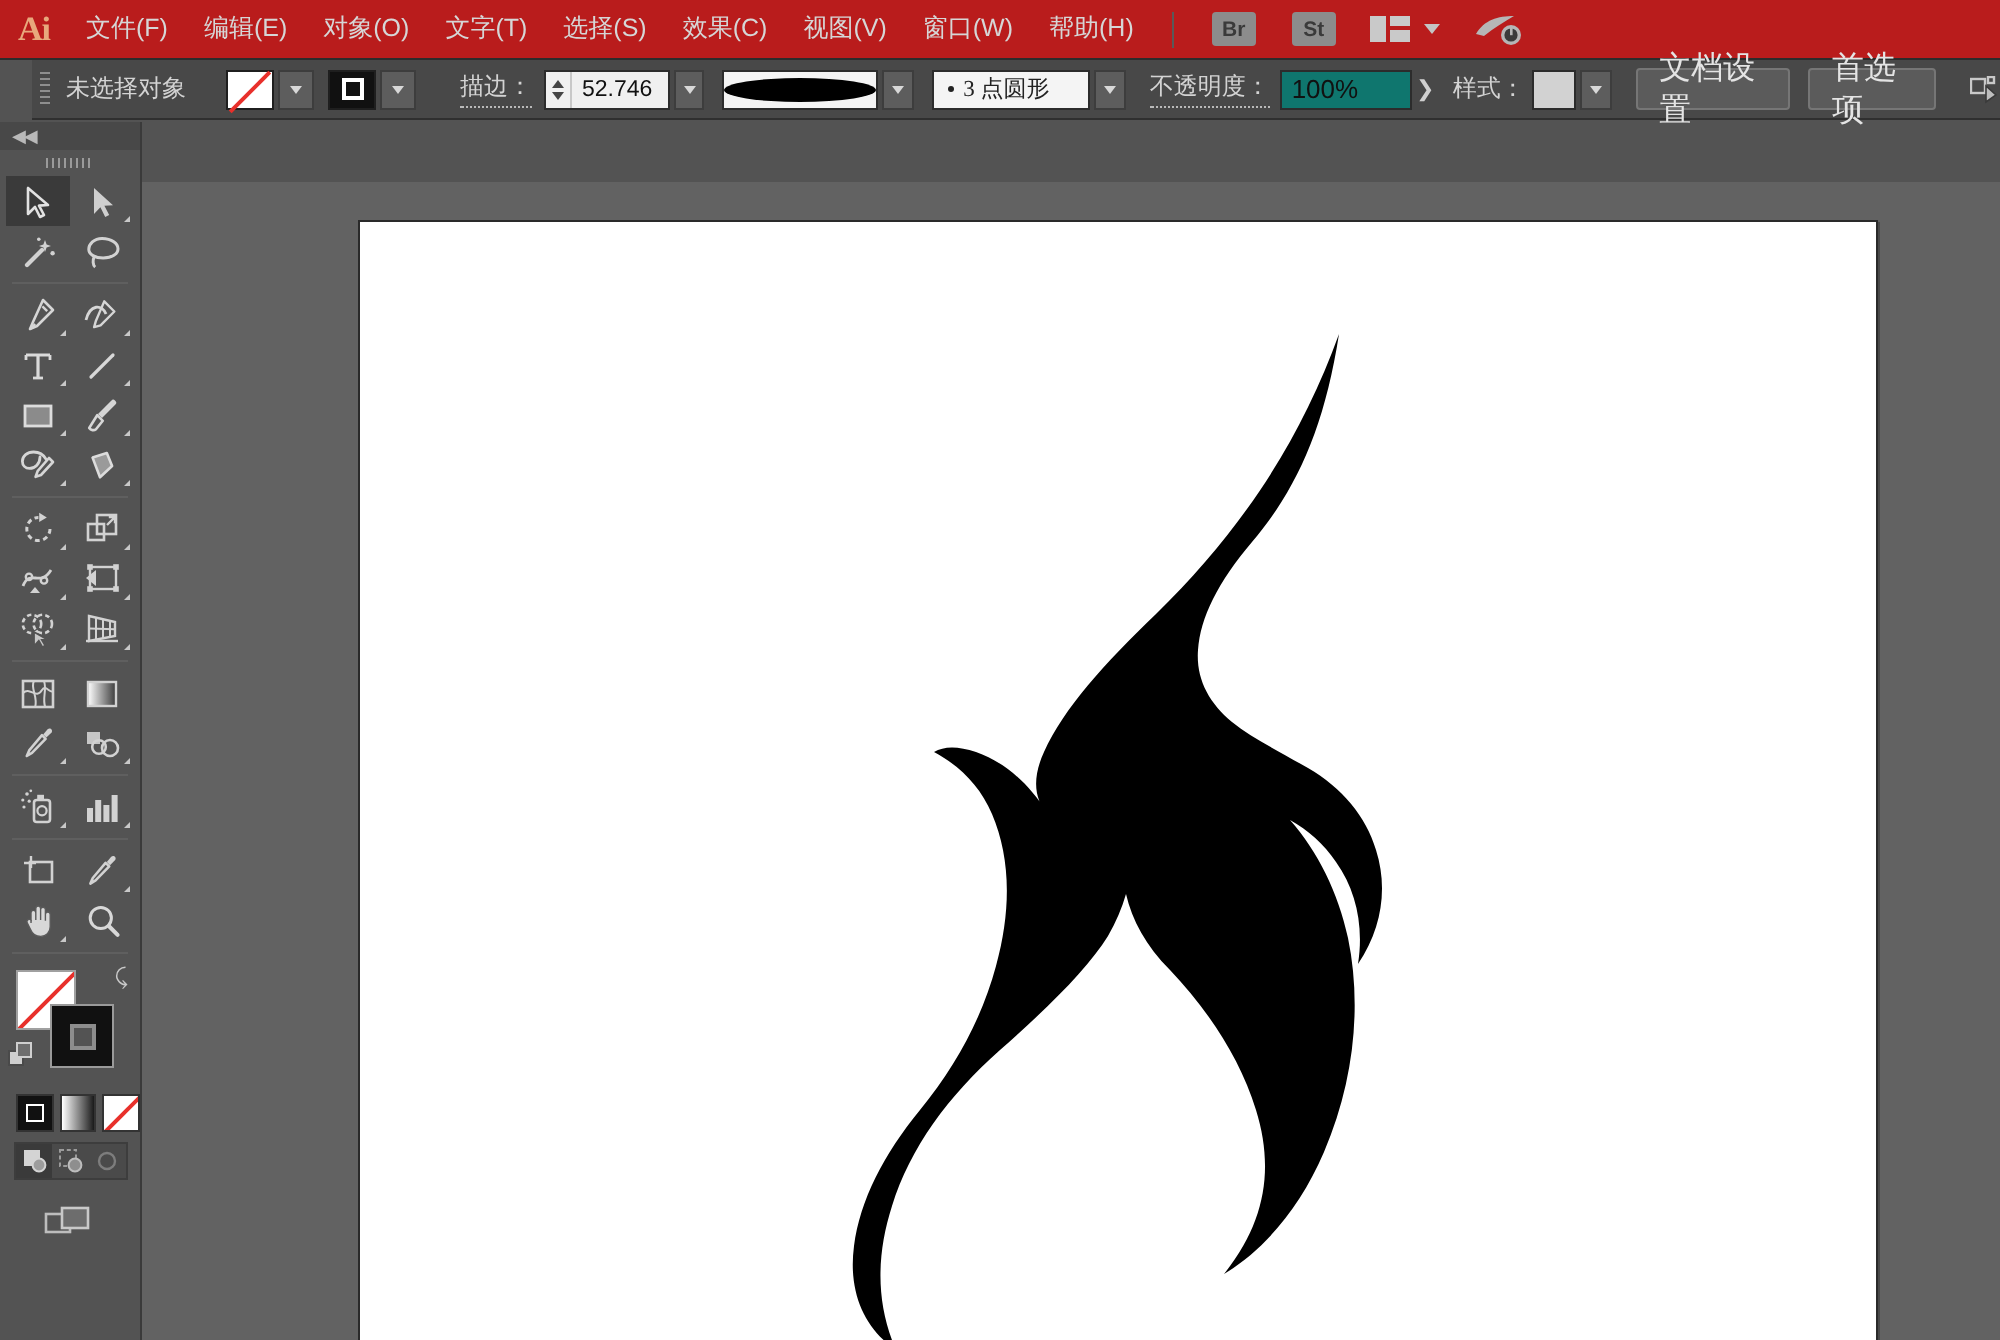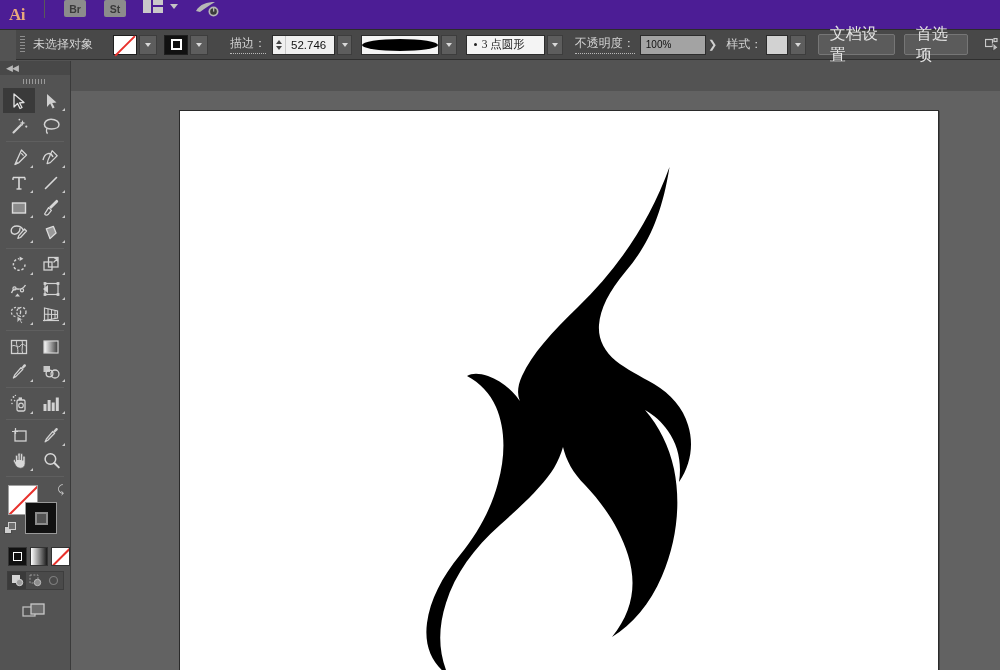--- a/index.html
+++ b/index.html
@@ -8,22 +8,22 @@
     overflow: hidden;
     background: #535353;
     font-family: "Liberation Sans", "DejaVu Sans", sans-serif;
     -webkit-font-smoothing: antialiased;
   }
   #app { position: relative; width: 1000px; height: 670px; }
 
   
   .menubar {
     position: absolute; left: 0; top: 0; width: 1000px; height: 30px;
-    background: #4c1d95;
-    display: flex; align-items: flex-start;
+    background: #b91c1c;
+    display: flex; align-items: center;
     border-bottom: 1px solid #2c2c2c;
   }
   .ai-logo {
     width: 34px; height: 30px;
     display: flex; align-items: center; justify-content: center;
     color: #e8a87c; font-size: 17px; font-weight: bold;
     font-family: "Liberation Serif", serif;
     letter-spacing: -0.5px;
   }
   .menu-item {
@@ -131,24 +131,24 @@
     border-radius: 50% / 50%;
   }
   .brush-box {
     width: 94px; height: 20px; background: #f4f4f4;
     border: 1px solid #2c2c2c;
     display: flex; align-items: center; gap: 5px; padding-left: 7px; font-family: Liberation Serif, serif;
   }
   .brush-dot { width: 3px; height: 3px; background: #222; border-radius: 50%; }
   .brush-txt { font-size: 11.5px; color: #222; }
   .opacity-box {
-    width: 78px; height: 20px; background: #a3a3a3;
+    width: 78px; height: 20px; background: #0f766e;
     border: 1px solid #2c2c2c;
     display: flex; align-items: center; padding-left: 5px;
-    font-size: 10px; color: #111;
+    font-size: 13px; color: #111;
   }
   .arrow-btn {
     width: 16px; height: 20px; display: flex; align-items: center;
     justify-content: center; color: #d0d0d0; font-size: 11px; cursor: default;
   }
   .style-box {
     width: 26px; height: 20px; background: #d2d2d2;
     border: 1px solid #2c2c2c;
   }
   .push-btn {
@@ -294,20 +294,31 @@
   }
   .art-svg { position: absolute; left: 0; top: 0; }
 </style>
 </head>
 <body>
 
 <div id="app">
 
   <div class="menubar">
     <div class="ai-logo">Ai</div>
+    <div id="menu-items" style="display:flex;align-items:center;">
+        <div class="menu-item">文件(F)</div>
+        <div class="menu-item">编辑(E)</div>
+        <div class="menu-item">对象(O)</div>
+        <div class="menu-item">文字(T)</div>
+        <div class="menu-item">选择(S)</div>
+        <div class="menu-item">效果(C)</div>
+        <div class="menu-item">视图(V)</div>
+        <div class="menu-item">窗口(W)</div>
+        <div class="menu-item">帮助(H)</div>
+      </div>
     <div class="menu-sep-v"></div>
     <div class="mini-btn">Br</div>
     <div class="mini-btn">St</div>
     <div class="ws-switcher">
       <span class="ws-icon">
         <i style="left:0;top:0;width:8px;height:13px;"></i>
         <i style="left:10px;top:0;width:10px;height:5px;"></i>
         <i style="left:10px;top:7px;width:10px;height:6px;"></i>
       </span>
       <span class="caret"></span>

